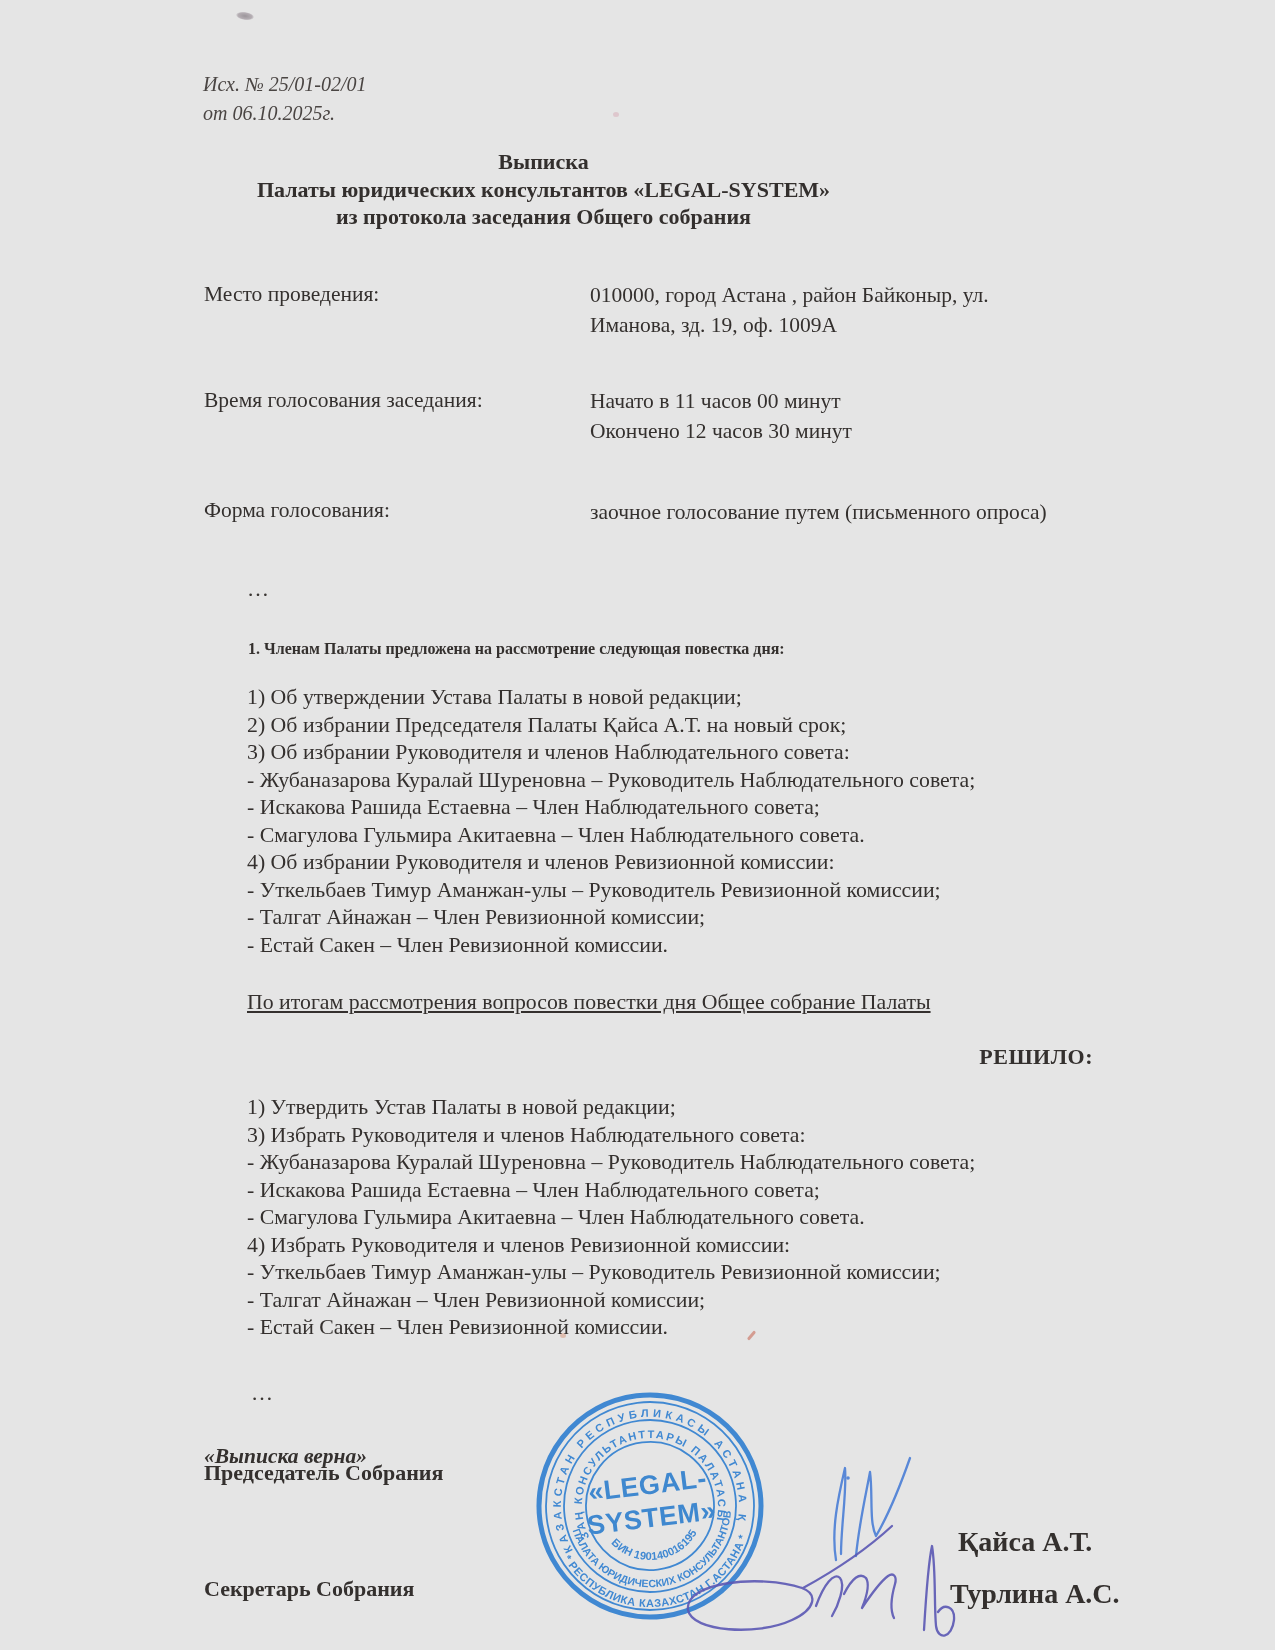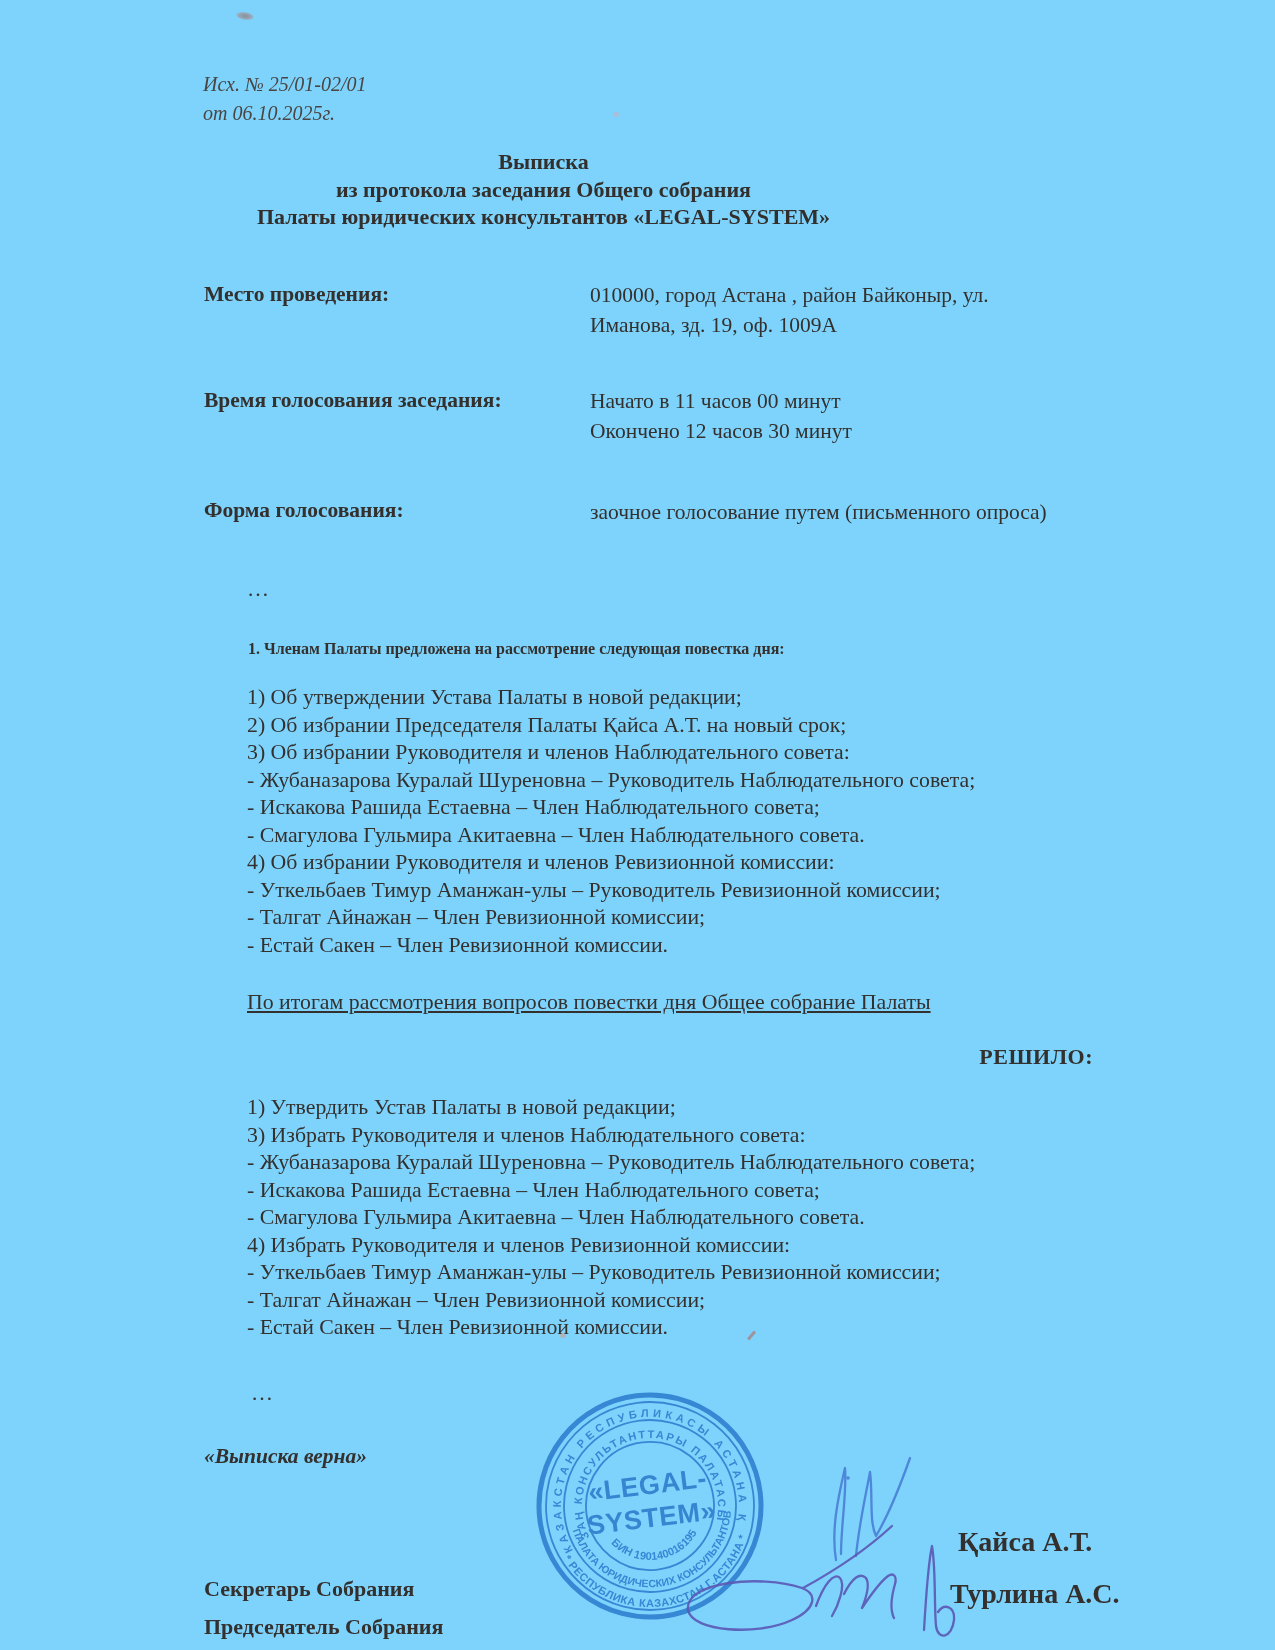--- a/index.html
+++ b/index.html
@@ -1,27 +1,27 @@
 <!DOCTYPE html>
 <html><head>
 <meta charset="utf-8">
 <style>
   html,body{margin:0;padding:0;background:#ffffff;}
   .page{
     position:relative;
     width:1275px;height:1650px;
-    background:#7dd3fc;
+    background:#e5e5e5;
     font-family:"Liberation Serif","DejaVu Serif",serif;
     color:#34302e;
     overflow:hidden;
   }
   .abs{position:absolute;}
   .ref{left:203px;top:70px;font-size:20px;line-height:29px;font-style:italic;color:#4a4543;}
   .title{left:0;top:148px;width:1087px;text-align:center;font-weight:bold;font-size:22px;line-height:27.5px;color:#332f2d;}
-  .info-label{left:204px;font-size:21.5px;font-weight:bold;white-space:nowrap;}
+  .info-label{left:204px;font-size:21.5px;font-weight:normal;white-space:nowrap;}
   .info-value{left:590px;width:480px;font-size:21.5px;line-height:29.5px;}
   .ellipsis{font-size:22px;letter-spacing:2px;color:#3a3633;}
   .list-heading{left:248px;width:860px;font-size:16px;font-weight:bold;}
   .doc-list{left:247px;width:1000px;font-size:21.8px;}
   .doc-list .line{height:27.5px;line-height:27.5px;white-space:nowrap;}
   .summary{left:247px;width:900px;font-size:21.8px;}
   .resolution-heading{left:247px;width:846px;text-align:right;font-size:22px;font-weight:bold;letter-spacing:.5px;}
   .footer-label{left:204px;font-size:22px;font-weight:bold;white-space:nowrap;}
   .footer-name{font-size:28px;font-weight:bold;white-space:nowrap;font-family:Liberation Serif, serif;}
   .verify{left:204px;top:1444px;font-size:21.5px;font-weight:bold;font-style:italic;}
@@ -43,22 +43,22 @@
   <div class="abs artifact" style="left:560px;top:1333px;width:6px;height:5px;border-radius:50%;background:#d99c84;opacity:.55;"></div>
   <div class="abs artifact" style="left:750px;top:1330px;width:3px;height:11px;border-radius:2px;background:#c4543e;opacity:.5;transform:rotate(40deg);"></div>
 
   <div class="abs ref">
     <div>Исх. № 25/01-02/01</div>
     <div>от 06.10.2025г.</div>
   </div>
 
   <div class="abs title">
     <div>Выписка</div>
+    <div>Палаты юридических консультантов «LEGAL-SYSTEM»</div>
     <div>из протокола заседания Общего собрания</div>
-    <div>Палаты юридических консультантов «LEGAL-SYSTEM»</div>
   </div>
 
   <div class="abs info-label" style="top:282px;">Место проведения:</div>
   <div class="abs info-value" style="top:281px;">
     <div>010000, город Астана , район Байконыр, ул.</div>
     <div>Иманова, зд. 19, оф. 1009А</div>
   </div>
 
   <div class="abs info-label" style="top:388px;">Время голосования заседания:</div>
   <div class="abs info-value" style="top:387px;">
@@ -98,21 +98,21 @@
     <div class="line">- Смагулова Гульмира Акитаевна – Член Наблюдательного совета.</div>
     <div class="line">4) Избрать Руководителя и членов Ревизионной комиссии:</div>
     <div class="line">- Уткельбаев Тимур Аманжан-улы – Руководитель Ревизионной комиссии;</div>
     <div class="line">- Талгат Айнажан – Член Ревизионной комиссии;</div>
     <div class="line">- Естай Сакен – Член Ревизионной комиссии.</div>
   </div>
 
   <div class="abs ellipsis" style="left:251px;top:1380px;">…</div>
 
   <div class="abs verify">«Выписка верна»</div>
-  <div class="abs footer-label" style="top:1614px;">Председатель Собрания</div>
+  <div class="abs footer-label" style="top:1460px;">Председатель Собрания</div>
   <div class="abs footer-label" style="top:1576px;">Секретарь Собрания</div>
   <div class="abs footer-name" style="left:958px;top:1526px;">Қайса А.Т.</div>
   <div class="abs footer-name" style="left:950px;top:1578px;">Турлина А.С.</div>
 
   <svg class="abs stamp-svg" viewBox="0 0 232 240">
     <g transform="rotate(-7 116 120)">
       <defs>
         <path id="arc-ot" d="M 32.4 150.4 A 89 89 0 1 1 199.6 150.4"></path>
         <path id="arc-ob" d="M 18.4 146.1 A 101 101 0 0 0 213.6 146.1"></path>
         <path id="arc-it" d="M 52.1 143.3 A 68 68 0 1 1 179.9 143.3"></path>

